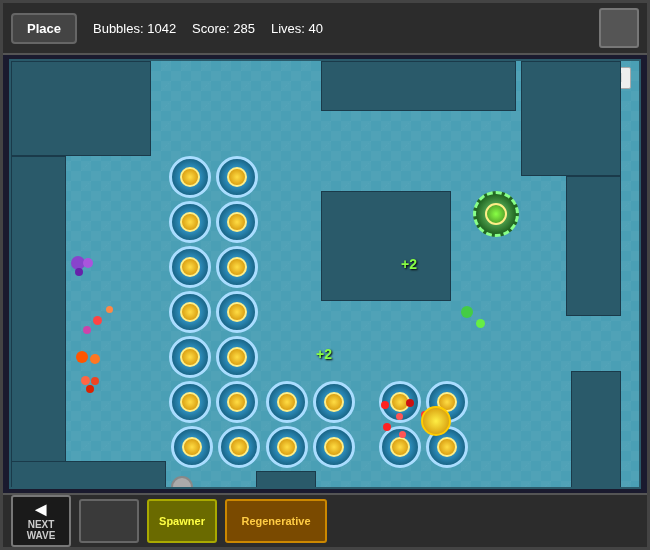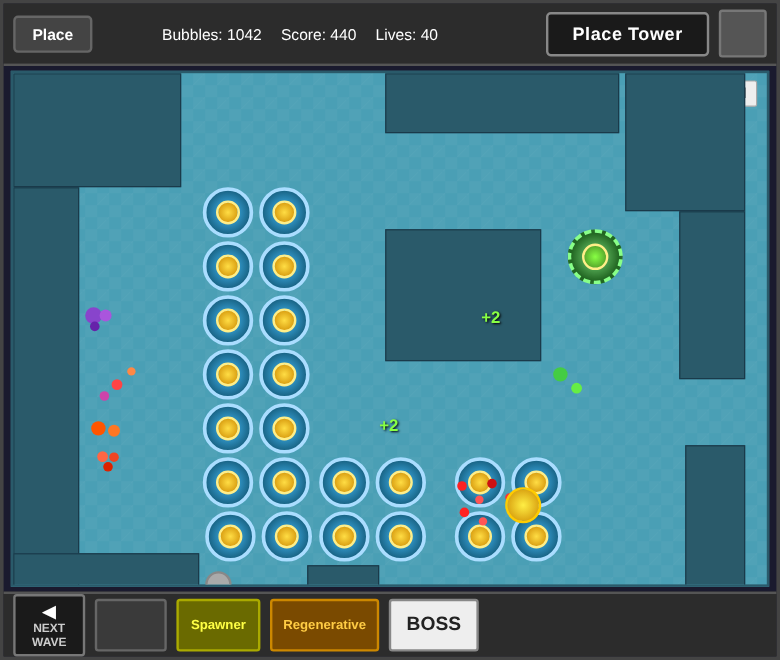--- a/index.html
+++ b/index.html
@@ -44,21 +44,20 @@
     }
 
     #hud-info {
       display: flex;
       gap: 16px;
       flex: 1;
       align-items: center;
       font-size: 13px;
       color: #fff;
       padding: 0 8px;
-      margin-left: 42px;
     }
 
     #place-tower-btn {
       padding: 8px 20px;
       background: #1a1a1a;
       color: #fff;
       border: 2px solid #888;
       border-radius: 4px;
       cursor: pointer;
       font-size: 15px;
@@ -256,24 +255,23 @@
   </style>
 </head>
 <body>
 
 <div id="game-container">
 
   <div id="top-bar">
     <button class="btn-pause">Place</button>
     <div id="hud-info">
       <span>Bubbles: 1042</span>
-      <span>Score: 440</span>
+      <span>Score: 285</span>
       <span>Lives: 40</span>
     </div>
-    <button id="place-tower-btn">Place Tower</button>
     <div id="tower-preview"></div>
   </div>
 
   <div id="game-area">
 
     <button class="tutorial-btn">Tutorial</button>
 
     <div class="wall" style="left:0;top:0;width:140px;height:95px;"></div>
     <div class="wall" style="left:0;top:95px;width:55px;height:340px;"></div>
     <div class="wall" style="left:0;top:400px;width:155px;height:60px;"></div>
@@ -405,18 +403,17 @@
   <div id="bottom-bar">
     <button id="next-wave-btn">
       <span class="next-wave-arrow">◀</span>
       <span>NEXT<br>WAVE</span>
     </button>
 
     <div class="tower-slot" style="width:60px;height:44px;"></div>
 
     <div class="tower-slot tower-slot-spawner" style="width:70px;height:44px;">Spawner</div>
 
-    <div class="tower-slot tower-slot-regen" style="width:91px;height:44px;">Regenerative</div>
-
-    <div class="tower-slot tower-slot-boss" style="width:75px;height:44px;font-size:16px;">BOSS</div>
+    <div class="tower-slot tower-slot-regen" style="width:102px;height:44px;">Regenerative</div>
+
   </div>
 
 </div>
 
 </body></html>

